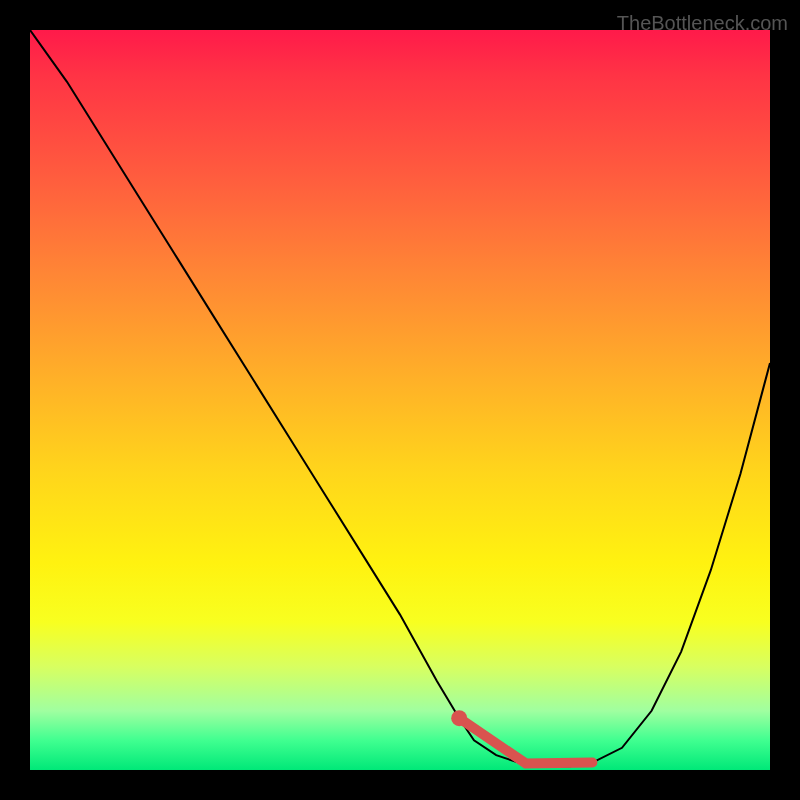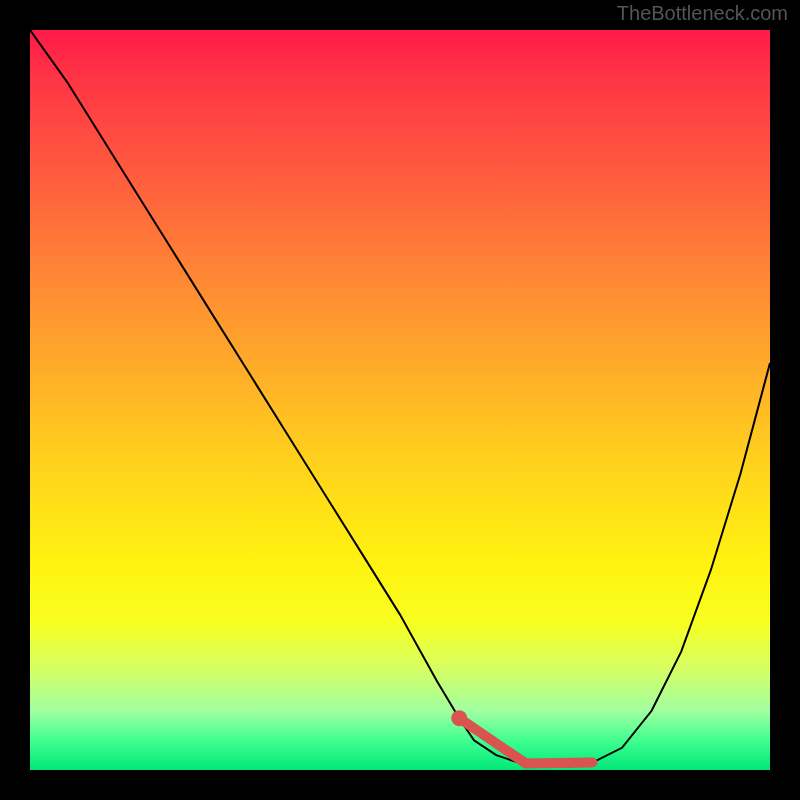--- a/index.html
+++ b/index.html
@@ -6,21 +6,21 @@
     margin: 0;
     padding: 0;
     width: 800px;
     height: 800px;
     background: #000000;
     position: relative;
     font-family: Arial, Helvetica, sans-serif;
   }
   .watermark {
     position: absolute;
-    top: 2px;
+    top: 12px;
     right: 12px;
     color: #555555;
     font-size: 20px;
     z-index: 10;
   }
   .plot-area {
     position: absolute;
     left: 30px;
     top: 30px;
     width: 740px;

